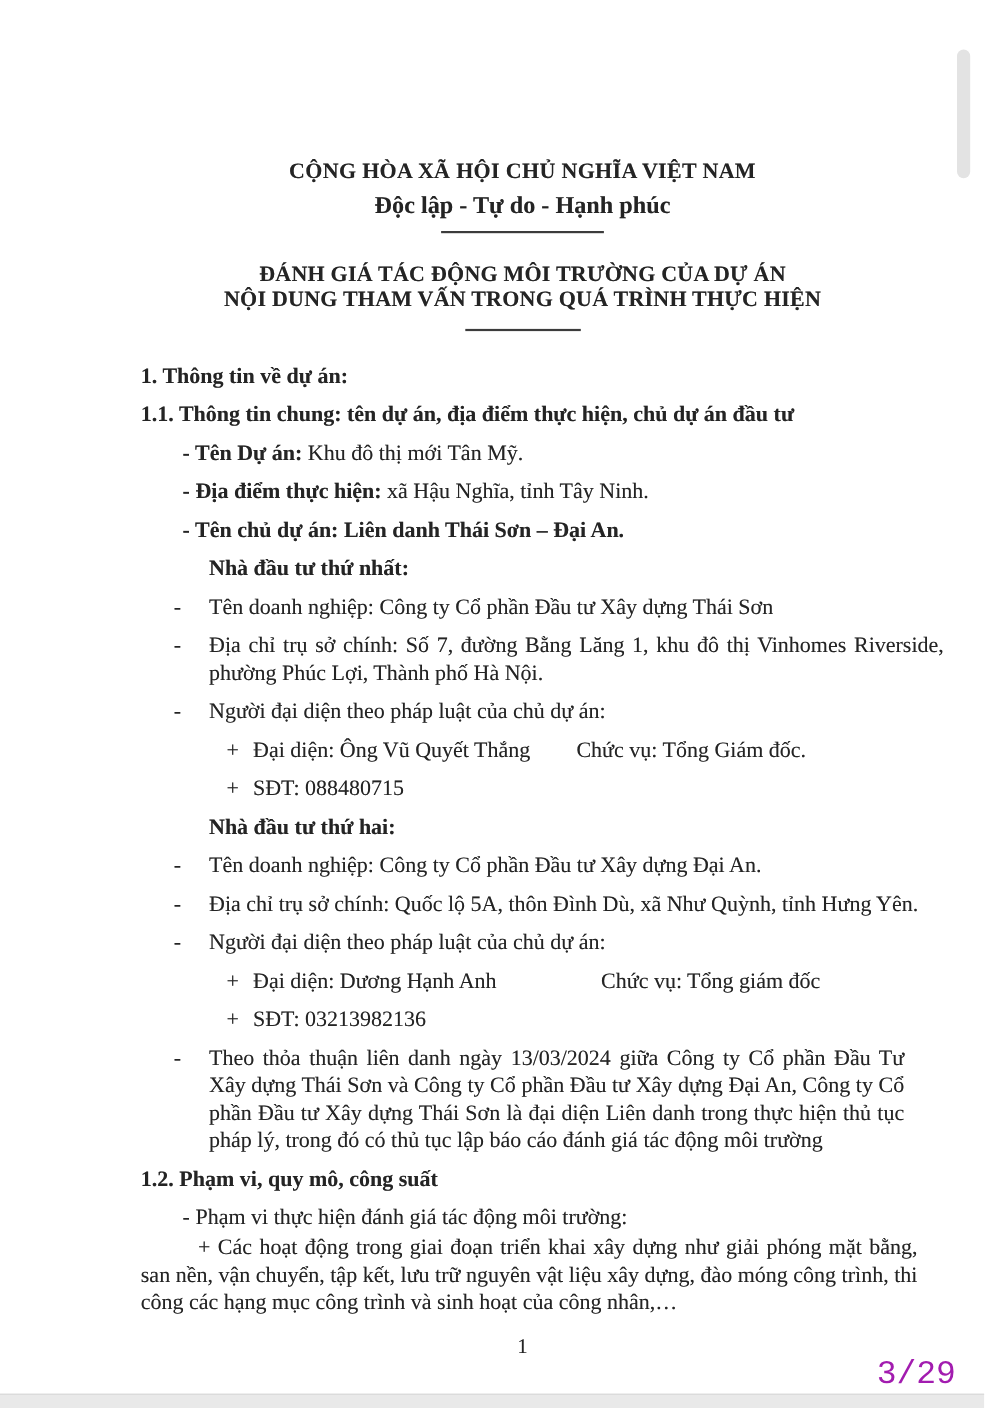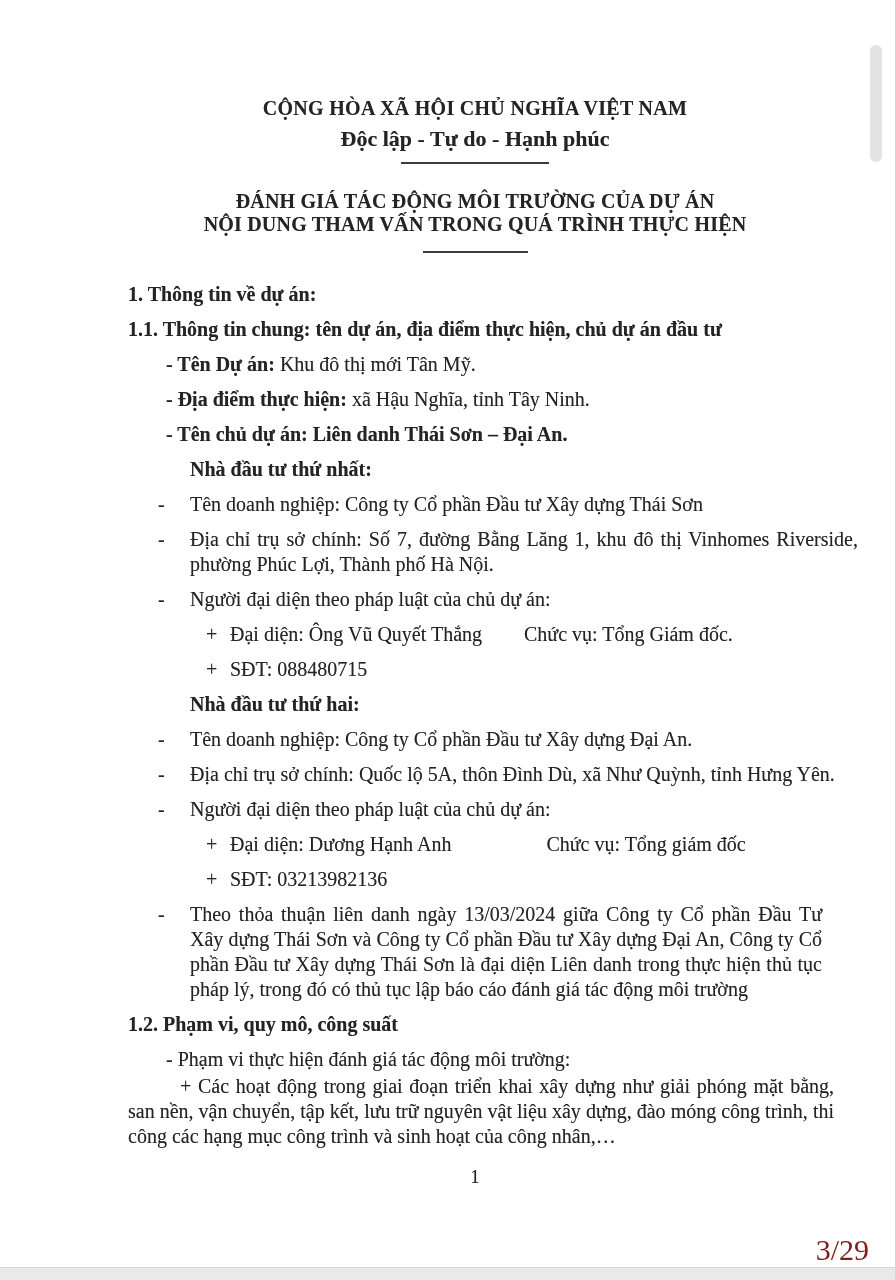--- a/index.html
+++ b/index.html
@@ -2,21 +2,21 @@
 <html lang="vi"><head>
 <meta charset="utf-8">
 <style>
   html,body{margin:0;padding:0;background:#ffffff;}
   .sheet{
     position:relative;width:895px;height:1280px;background:#ffffff;overflow:hidden;
     font-family:"Liberation Serif","DejaVu Serif",serif;color:#242424;
   }
   .content{position:absolute;left:128px;top:96px;width:694px;
     text-shadow:0 0 .5px rgba(30,30,30,.38);}
-  .center{text-align:center;}
+  .center{text-align:center;margin-top:48px;}
   .hdr1{font-size:20px;font-weight:bold;line-height:24px;letter-spacing:.3px;}
   .hdr2{font-size:22px;font-weight:bold;line-height:22px;margin-top:8px;}
   .rule1{width:148px;border-top:2px solid #3c3c3c;margin:12px auto 0;}
   .doc-title{margin-top:26px;font-size:20px;font-weight:bold;line-height:23px;letter-spacing:.2px;}
   .rule2{width:105px;border-top:2px solid #3c3c3c;margin:15px auto 0;}
   .body{margin-top:29px;font-size:20px;line-height:25px;}
   .row{margin-top:10px;}
   .b{font-weight:bold;}
   .ind1{padding-left:38px;}
   .sub{padding-left:62px;font-weight:bold;}
@@ -27,22 +27,22 @@
   .gap1{display:inline-block;width:42px;}
   .gap2{display:inline-block;width:95px;}
   .just{text-align:justify;}
   .addr1{width:668px;}
   .nowrap{white-space:nowrap;}
   .scopep{width:706px;text-indent:52px;text-align:justify;margin-top:2px;}
   .pagenum{text-align:center;margin-top:16px;font-size:19px;line-height:24px;}
   
   .page-indicator{
     position:absolute;right:26px;bottom:15px;
-    font-family:Liberation Serif, serif;
-    font-size:30px;line-height:30px;color:#7f1d1d;
+    font-family:Liberation Mono, monospace;
+    font-size:30px;line-height:30px;color:#a21caf;
   }
   .bottom-bar{position:absolute;left:0;right:0;bottom:0;height:12px;background:#e9e9e9;border-top:1px solid #d7d7d7;}
   .scroll-thumb{position:absolute;right:13px;top:45px;width:12px;height:117px;border-radius:7px;background:#e3e3e3;}
 </style>
 </head>
 <body>
 
 <div class="sheet">
 
   <div class="content">

